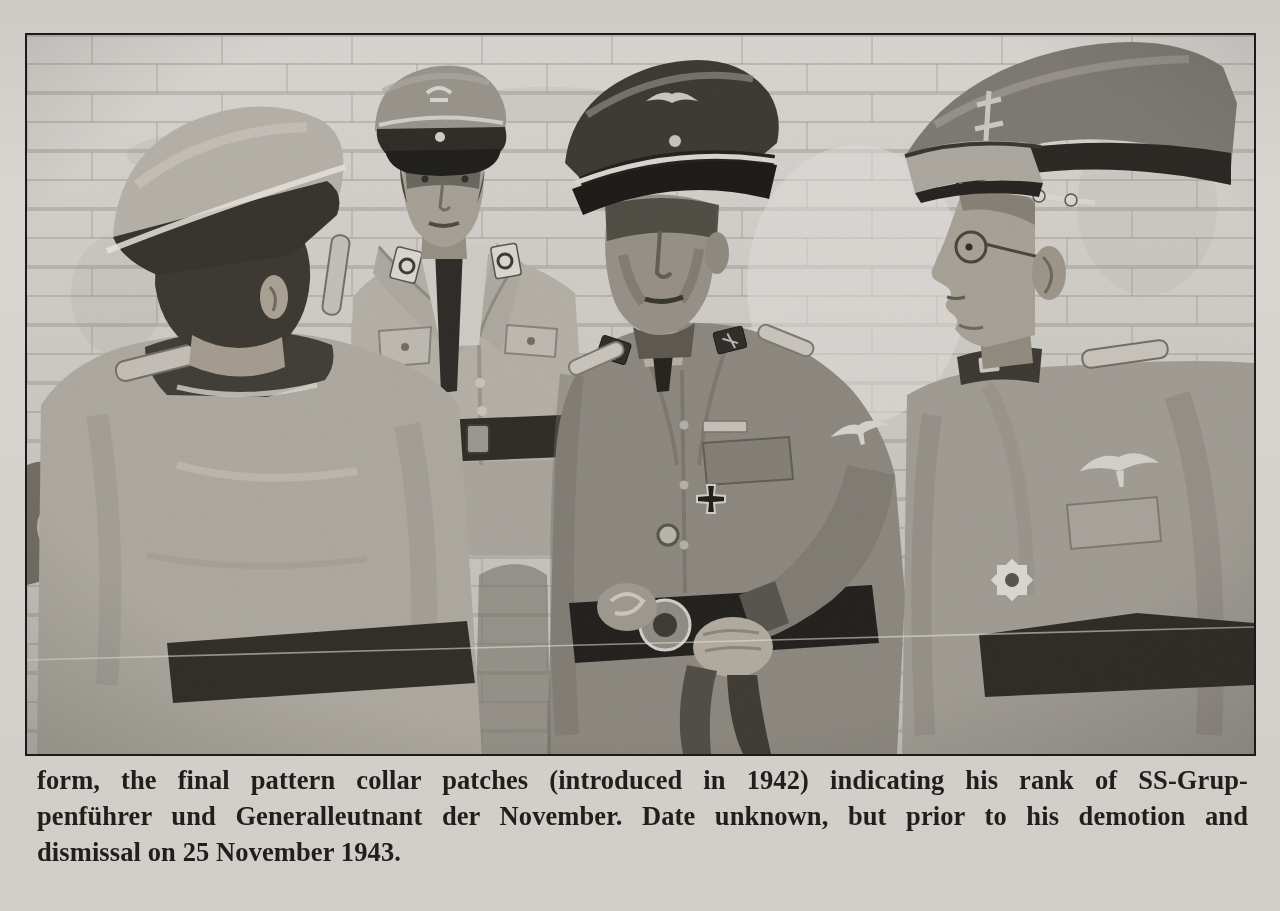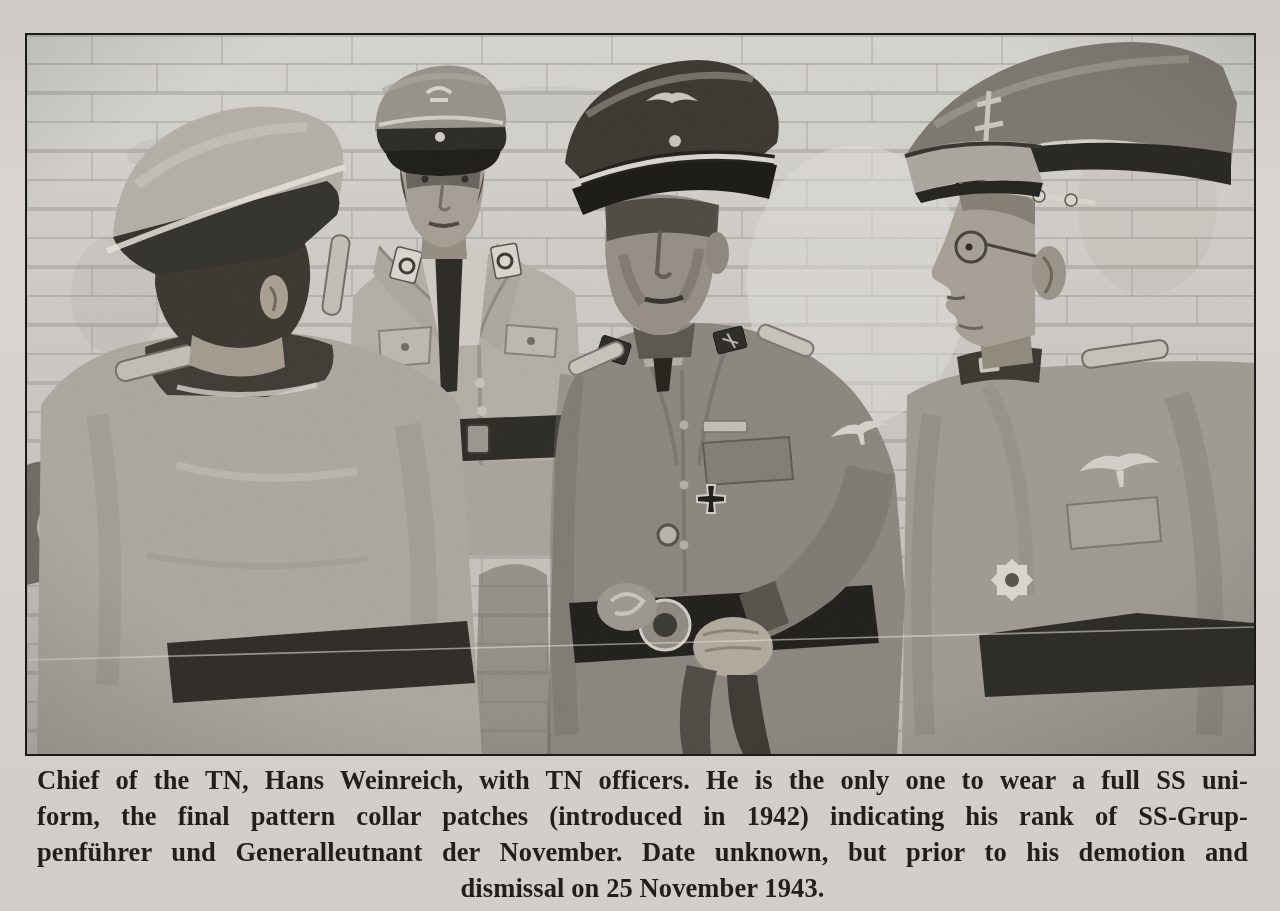--- a/index.html
+++ b/index.html
@@ -26,21 +26,21 @@
   }
   .photo-frame svg{display:block;width:100%;height:100%;}
   .caption{
     position:absolute;left:37px;top:762px;width:1211px;
     color:var(--caption-text);
     font-weight:700;
     font-size:26.5px;
     line-height:36px;
     letter-spacing:0.1px;
   }
-  .cap-line{white-space:normal;text-align:center;}
+  .cap-line{white-space:normal;}
   .cap-line.j{text-align:justify;text-align-last:justify;}
 </style>
 </head>
 <body>
 
 <div>
 
   <figure class="photo-frame" aria-label="Black-and-white photograph of four uniformed officers in peaked caps standing in conversation before a stone block wall. The officer at left is seen from behind; a second officer faces the camera in a light open-collar tunic with collar patches; the central officer wears a darker SS uniform with peaked cap, belt and buckle, holding gloves; the officer at right, wearing glasses, is seen in profile with a breast eagle and star medal.">
     <svg viewBox="0 0 1227 719" preserveAspectRatio="none">
       <defs>
@@ -271,19 +271,18 @@
         <path d="M 80,216 Q 180,176 318,132" stroke="#e6e3db" stroke-width="6" fill="none" opacity="0.85"></path>
       </g>
 
       <path d="M 0,625 L 1227,592" stroke="#e8e5de" stroke-width="1.6" opacity="0.55"></path>
       <rect width="1227" height="719" fill="url(#vign)"></rect>
       <rect width="1227" height="719" filter="url(#noise)" opacity="0.06"></rect>
     </svg>
   </figure>
 
   <div class="caption">
-    <p class="cap-line j">Chief of the TN, Hans Weinreich, with TN officers. He is the only one to wear a full SS uni-</p>
     <p class="cap-line j">form, the final pattern collar patches (introduced in 1942) indicating his rank of SS-Grup-</p>
     <p class="cap-line j">penführer und Generalleutnant der November. Date unknown, but prior to his demotion and</p>
     <p class="cap-line">dismissal on 25 November 1943.</p>
   </div>
 
 </div>
 
 </body></html>

